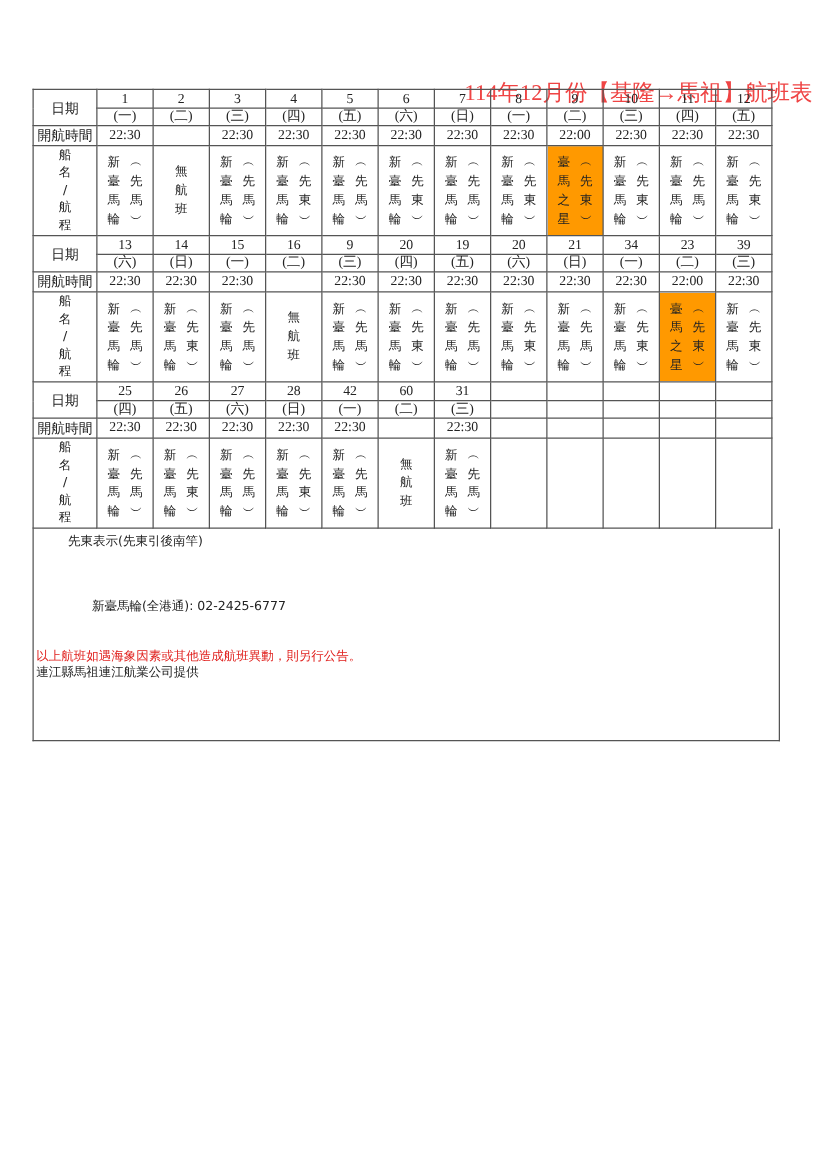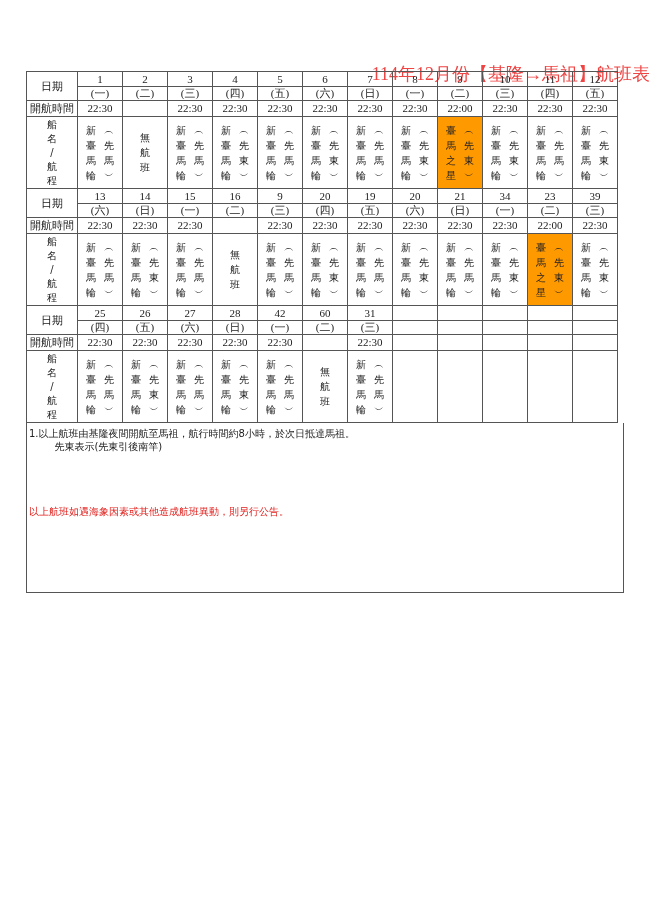--- a/index.html
+++ b/index.html
@@ -22,21 +22,21 @@
   .ship { display:flex; justify-content:space-around; align-items:center; height:100%; padding:0 4px;
           font-family:"DejaVu Sans",sans-serif; font-size:10px; }
   .vcol { display:flex; flex-direction:column; align-items:center; line-height:15px; }
   .vlabel { display:flex; flex-direction:column; align-items:center; line-height:14px;
             font-family:"DejaVu Sans",sans-serif; font-size:10px; }
   .nosvc { display:flex; flex-direction:column; align-items:center; justify-content:center; height:100%;
            line-height:15px; font-family:"DejaVu Sans",sans-serif; font-size:10px; }
   .notes { border:1px solid #555; border-top:none; height:170px; padding:4px 2px 0 2px;
            font-size:10px; line-height:13px; font-family:"DejaVu Sans",sans-serif; box-sizing:border-box; }
   .notes p { margin:0; white-space:pre; }
-  .notes .red { color:#e0201d; }
+  .notes .red { color:#e0201d;margin-top:14px; }
   .gap { height:26px; }
   .gap2 { height:13px; }
 </style>
 </head>
 <body>
 
 <div class="title">114年12月份【基隆→馬祖】航班表</div>
 
 <div class="sheet">
   <table class="sched" id="sched">
@@ -680,20 +680,21 @@
           </td>
           <td></td>
           <td></td>
           <td></td>
           <td></td>
           <td></td>
         </tr>
       </tbody>
   </table>
   <div class="notes">
-    <p>1.以上航班由基隆夜間開航至馬祖，航行時間約8小時，於次日抵達馬祖。</p>
     <p>        先東表示(先東引後南竿)</p>
     <div class="gap"></div>
     <div class="gap2"></div>
+    <p>              新臺馬輪(全港通): 02-2425-6777</p>
     <div class="gap2"></div>
     <p class="red">以上航班如遇海象因素或其他造成航班異動，則另行公告。</p>
+    <p>連江縣馬祖連江航業公司提供</p>
   </div>
 </div>
 
 </body></html>

